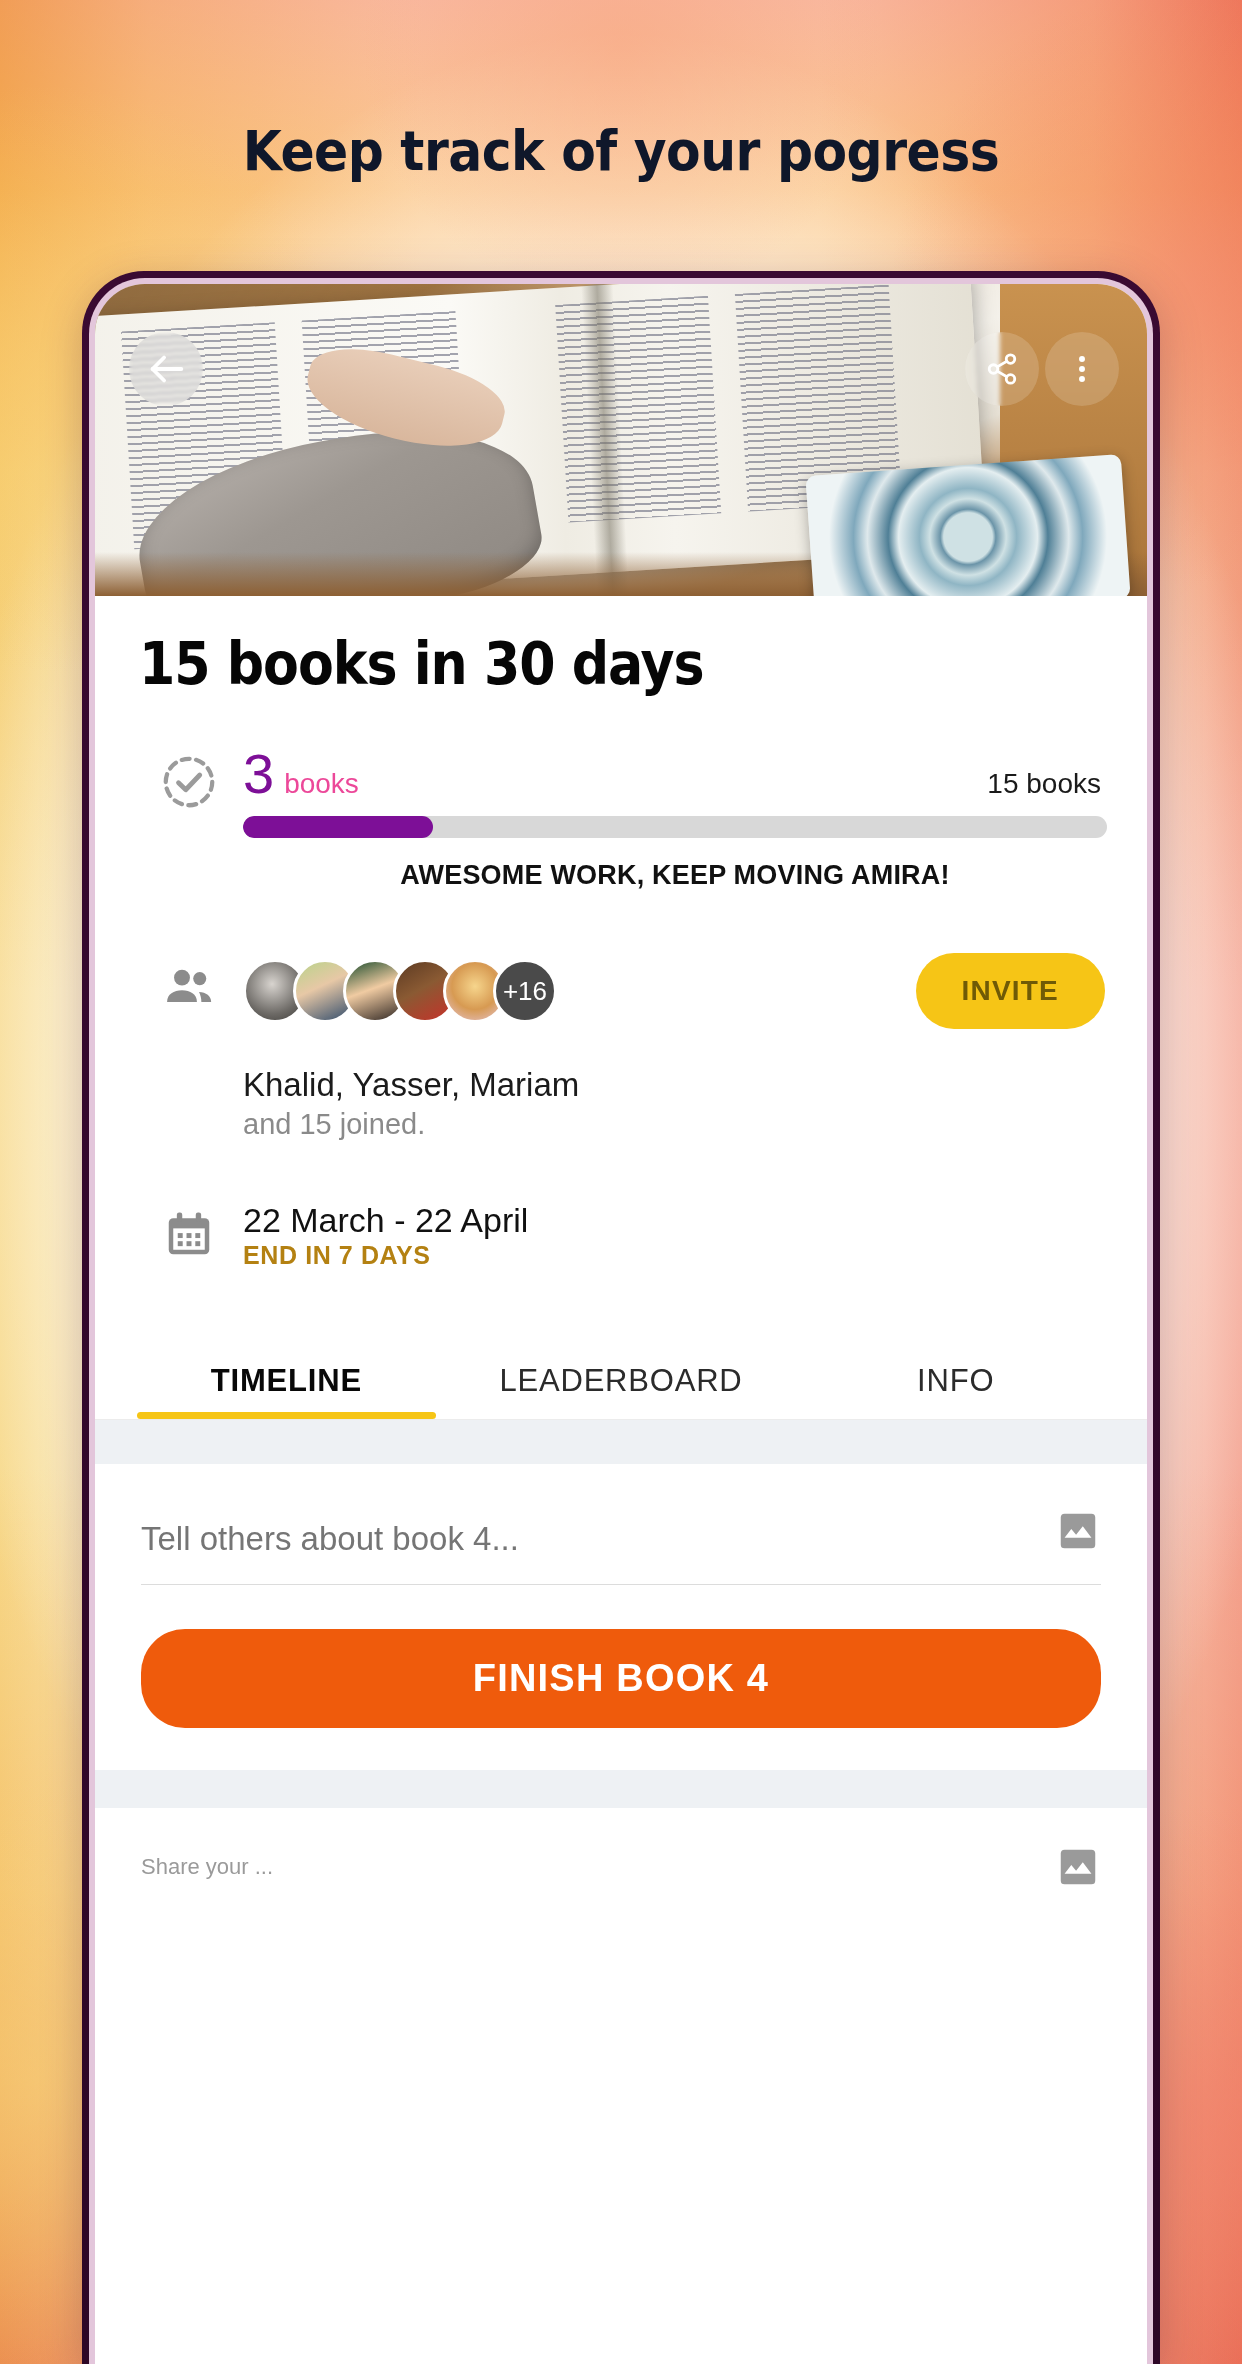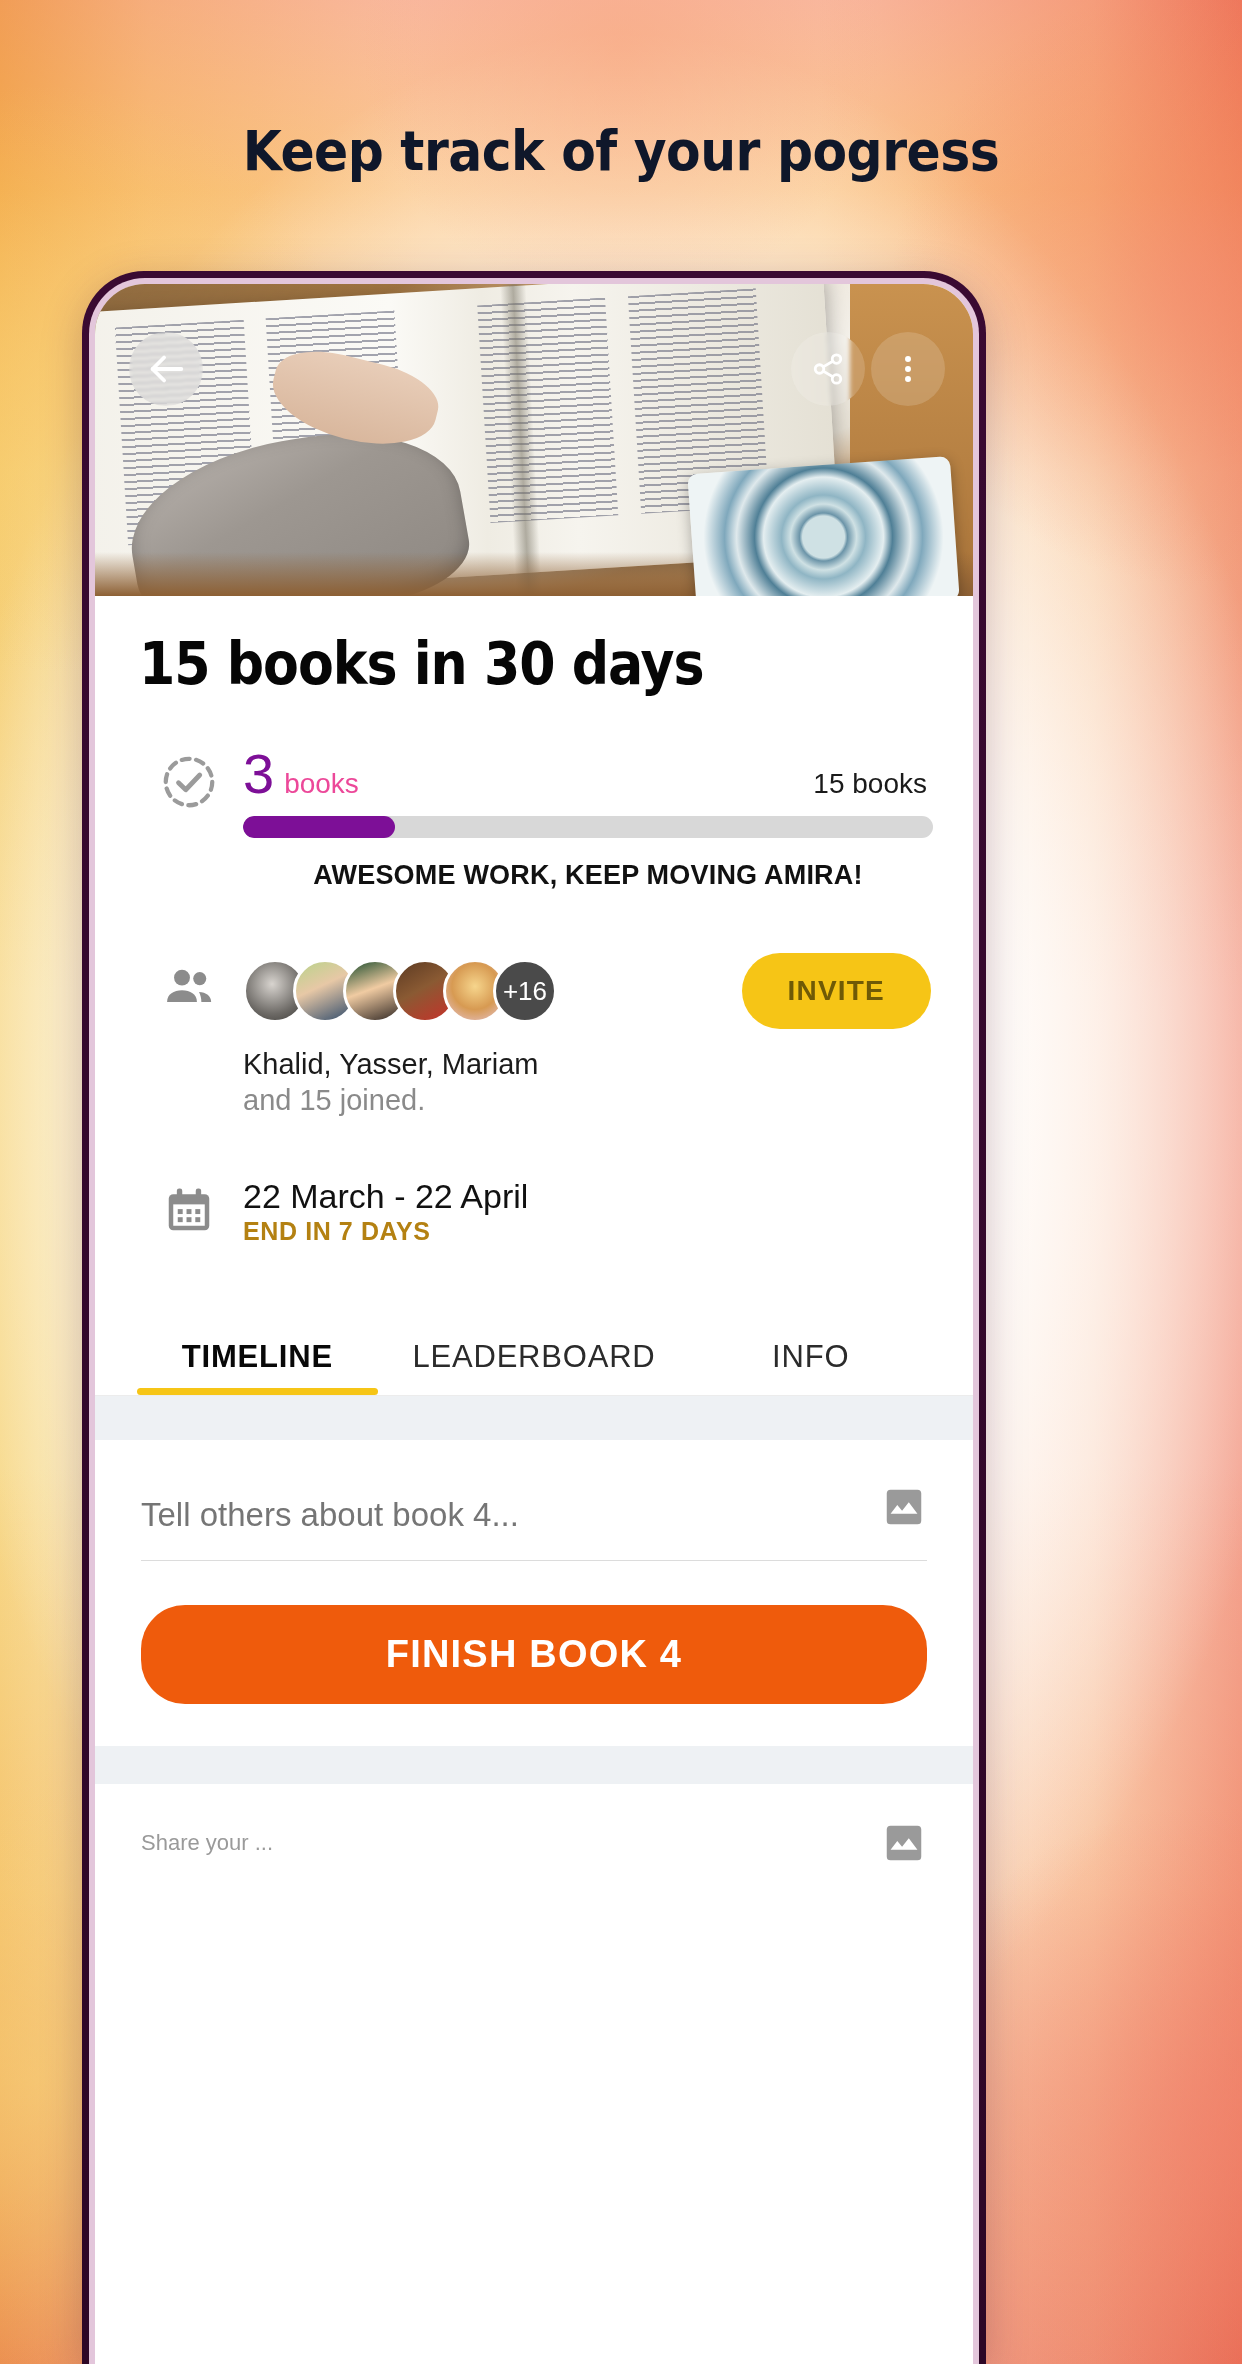--- a/index.html
+++ b/index.html
@@ -38,21 +38,21 @@
     letter-spacing:-0.5px;
     color:#0f172a;
     font-family:"DejaVu Sans Condensed","Liberation Sans", sans-serif;
     font-stretch:condensed;
   }
 
   
   .phone{
     position:absolute;
     left:82px; top:271px;
-    width:904px; height:2093px;
+    width:1078px; height:2093px;
     border-radius:62px 62px 0 0;
     background:linear-gradient(180deg,#3a0a32 0%, #2d0726 100%);
     padding:7px 7px 0 7px;
     box-shadow:0 10px 40px rgba(90,30,50,.28);
   }
   .phone-inner-rim{
     width:100%; height:100%;
     border-radius:56px 56px 0 0;
     background:#e3c6db;
     padding:6px 6px 0 6px;
@@ -212,22 +212,22 @@
   }
   .invite-btn{
     background:#f6c516; color:#6f5a06;
     font-size:28px; font-weight:bold;
     letter-spacing:1.2px;
     border:none; border-radius:40px;
     padding:22px 46px;
     margin-right:2px;
   }
   .names{
-    margin-top:16px;
-    font-size:29px; color:#1b1b1b;
+    margin-top:34px;
+    font-size:33px; color:#1b1b1b;
     line-height:1.35;
   }
   .names-sub{ color:#8a8a8a; font-size:29px; }
 
   .date-block{ margin-top:60px; }
   .date-main{ font-size:34px; color:#111; }
   .date-sub{
     margin-top:1px;
     font-size:25px; font-weight:bold; color:#b48112;
     letter-spacing:.6px;

